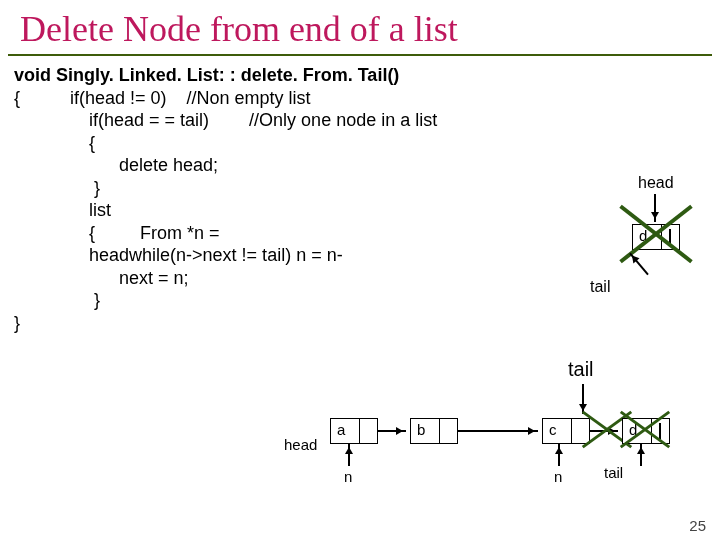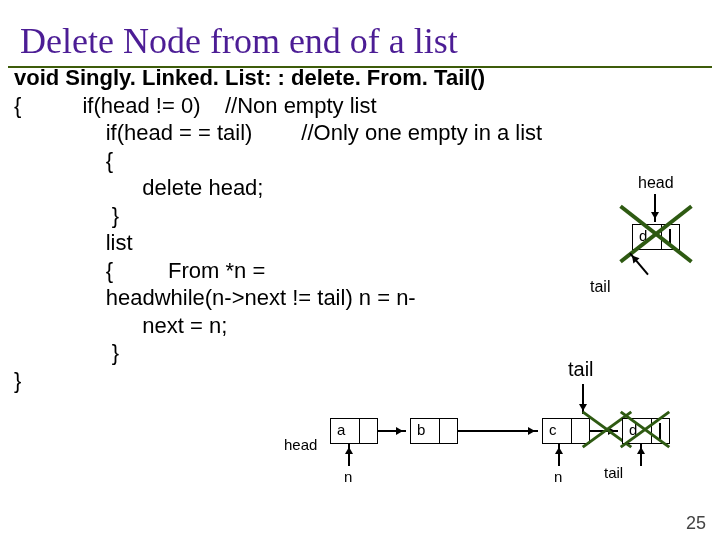--- a/index.html
+++ b/index.html
@@ -7,42 +7,42 @@
     padding: 0;
     width: 720px;
     height: 540px;
     background: #fff;
     font-family: "Times New Roman", serif;
     position: relative;
     overflow: hidden;
   }
   .title {
     font-size: 36px;
-    color: #4c1d95;
-    padding: 20px 12px 4px 12px;
+    color: #be185d;
+    padding: 8px 12px 4px 12px;
     border-bottom: 2px solid #3d5c0a;
     margin: 0 8px;
     font-weight: normal;
   }
   .code-area {
     position: absolute;
     top: 64px;
     left: 14px;
     font-family: Arial, sans-serif;
-    font-size: 22px;
+    font-size: 18px;
     line-height: 1.25;
     color: #000;
   }
   .bold { font-weight: bold; }
   .l { white-space: pre; }
   .page-num {
     position: absolute;
     bottom: 6px;
     right: 14px;
-    font-size: 18px;
+    font-size: 15px;
     font-family: Arial, sans-serif;
     color: #444;
   }
   
   .diag1 {
     position: absolute;
     top: 174px;
     right: 30px;
     width: 120px;
     height: 140px;
@@ -164,21 +164,21 @@
   .cross-d::after{transform:rotate(-36deg);}
 </style>
 </head>
 <body>
 
 <h1 class="title">Delete Node from end of a list</h1>
 
 <div class="code-area">
   <div class="l bold">void Singly. Linked. List: : delete. From. Tail()</div>
   <div class="l">{          if(head != 0)    //Non empty list</div>
-  <div class="l">               if(head = = tail)        //Only one empty in a list</div>
+  <div class="l">               if(head = = tail)        //Only one node in a list</div>
   <div class="l">               {</div>
   <div class="l">                     delete head;</div>
   <div class="l">                }</div>
   <div class="l">               list</div>
   <div class="l">               {         From *n =</div>
   <div class="l">               headwhile(n-&gt;next != tail) n = n-</div>
   <div class="l">                     next = n;</div>
   <div class="l">                }</div>
   <div class="l">}</div>
 </div>

